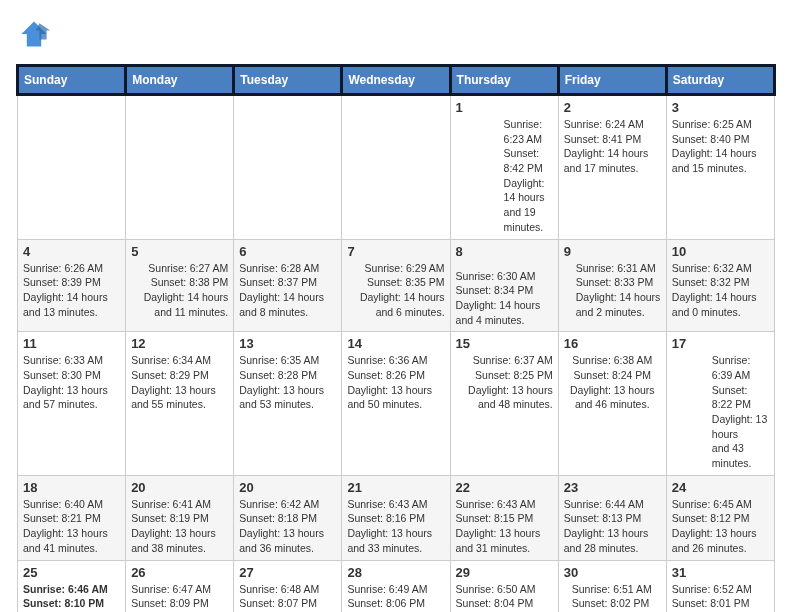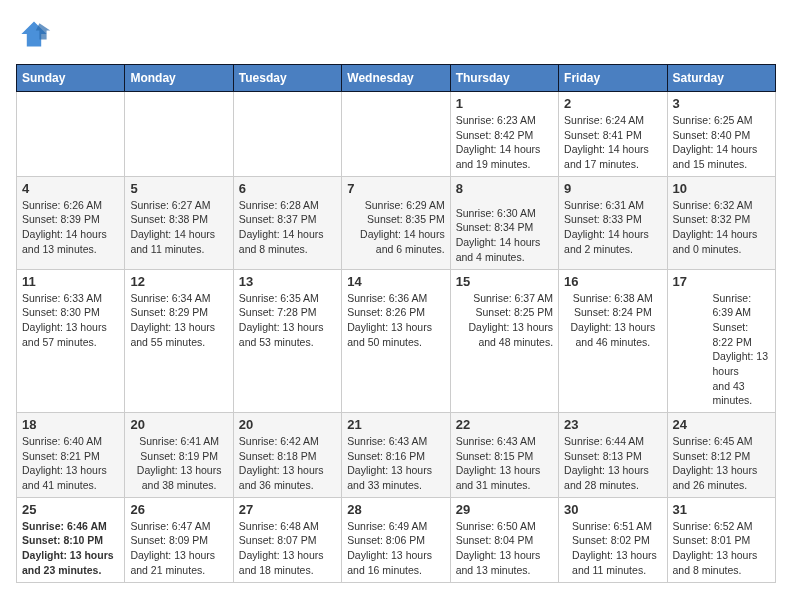--- a/index.html
+++ b/index.html
@@ -52,21 +52,21 @@
       border-collapse: collapse;
       font-size: 10.5px;
     }
     .calendar thead th {
       background-color: #4a7fc1;
       color: #fff;
       text-align: left;
       padding: 6px 5px;
       font-size: 12px;
       font-weight: bold;
-      border: 1px solid #0f172a;
+      border: 3px solid #0f172a;
     }
     .calendar tbody td {
       vertical-align: top;
       border: 1px solid #ccc;
       padding: 4px 5px;
       width: 108px;
       min-height: 80px;
       background: #fff;
     }
     .calendar tbody tr:nth-child(even) td {
@@ -120,21 +120,21 @@
       </tr>
   </thead>
   <tbody>
   <tr>
         <td class="empty-cell"></td>
         <td class="empty-cell"></td>
         <td class="empty-cell"></td>
         <td class="empty-cell"></td>
         <td>
           <div class="day-number">1</div>
-          <div class="day-info" style="white-space: pre-line;">Sunrise: 6:23 AM
+          <div class="day-info" style="white-space: pre-line; margin-left: 48px;">Sunrise: 6:23 AM
 Sunset: 8:42 PM
 Daylight: 14 hours
 and 19 minutes.</div>
         </td>
         <td>
           <div class="day-number">2</div>
           <div class="day-info" style="white-space: pre-line;">Sunrise: 6:24 AM
 Sunset: 8:41 PM
 Daylight: 14 hours
 and 17 minutes.</div>
@@ -150,21 +150,21 @@
       <tr>
         <td>
           <div class="day-number">4</div>
           <div class="day-info" style="white-space: pre-line;">Sunrise: 6:26 AM
 Sunset: 8:39 PM
 Daylight: 14 hours
 and 13 minutes.</div>
         </td>
         <td>
           <div class="day-number">5</div>
-          <div class="day-info" style="white-space: pre-line;">Sunrise: 6:27 AM
+          <div class="day-info" style="white-space: pre-line; text-align: right;">Sunrise: 6:27 AM
 Sunset: 8:38 PM
 Daylight: 14 hours
 and 11 minutes.</div>
         </td>
         <td>
           <div class="day-number">6</div>
           <div class="day-info" style="white-space: pre-line;">Sunrise: 6:28 AM
 Sunset: 8:37 PM
 Daylight: 14 hours
 and 8 minutes.</div>
@@ -178,21 +178,21 @@
         </td>
         <td>
           <div class="day-number">8</div>
           <div class="day-info" style="white-space: pre-line; margin-top: 10px;">Sunrise: 6:30 AM
 Sunset: 8:34 PM
 Daylight: 14 hours
 and 4 minutes.</div>
         </td>
         <td>
           <div class="day-number">9</div>
-          <div class="day-info" style="white-space: pre-line;">Sunrise: 6:31 AM
+          <div class="day-info" style="white-space: pre-line; margin-left: 12px;">Sunrise: 6:31 AM
 Sunset: 8:33 PM
 Daylight: 14 hours
 and 2 minutes.</div>
         </td>
         <td>
           <div class="day-number">10</div>
           <div class="day-info" style="white-space: pre-line;">Sunrise: 6:32 AM
 Sunset: 8:32 PM
 Daylight: 14 hours
 and 0 minutes.</div>
@@ -209,21 +209,21 @@
         <td>
           <div class="day-number">12</div>
           <div class="day-info" style="white-space: pre-line;">Sunrise: 6:34 AM
 Sunset: 8:29 PM
 Daylight: 13 hours
 and 55 minutes.</div>
         </td>
         <td>
           <div class="day-number">13</div>
           <div class="day-info" style="white-space: pre-line;">Sunrise: 6:35 AM
-Sunset: 7:28 PM
+Sunset: 8:28 PM
 Daylight: 13 hours
 and 53 minutes.</div>
         </td>
         <td>
           <div class="day-number">14</div>
           <div class="day-info" style="white-space: pre-line;">Sunrise: 6:36 AM
 Sunset: 8:26 PM
 Daylight: 13 hours
 and 50 minutes.</div>
         </td>
@@ -252,21 +252,21 @@
       <tr>
         <td>
           <div class="day-number">18</div>
           <div class="day-info" style="white-space: pre-line;">Sunrise: 6:40 AM
 Sunset: 8:21 PM
 Daylight: 13 hours
 and 41 minutes.</div>
         </td>
         <td>
           <div class="day-number">20</div>
-          <div class="day-info" style="white-space: pre-line; text-align: center;">Sunrise: 6:41 AM
+          <div class="day-info" style="white-space: pre-line;">Sunrise: 6:41 AM
 Sunset: 8:19 PM
 Daylight: 13 hours
 and 38 minutes.</div>
         </td>
         <td>
           <div class="day-number">20</div>
           <div class="day-info" style="white-space: pre-line;">Sunrise: 6:42 AM
 Sunset: 8:18 PM
 Daylight: 13 hours
 and 36 minutes.</div>

